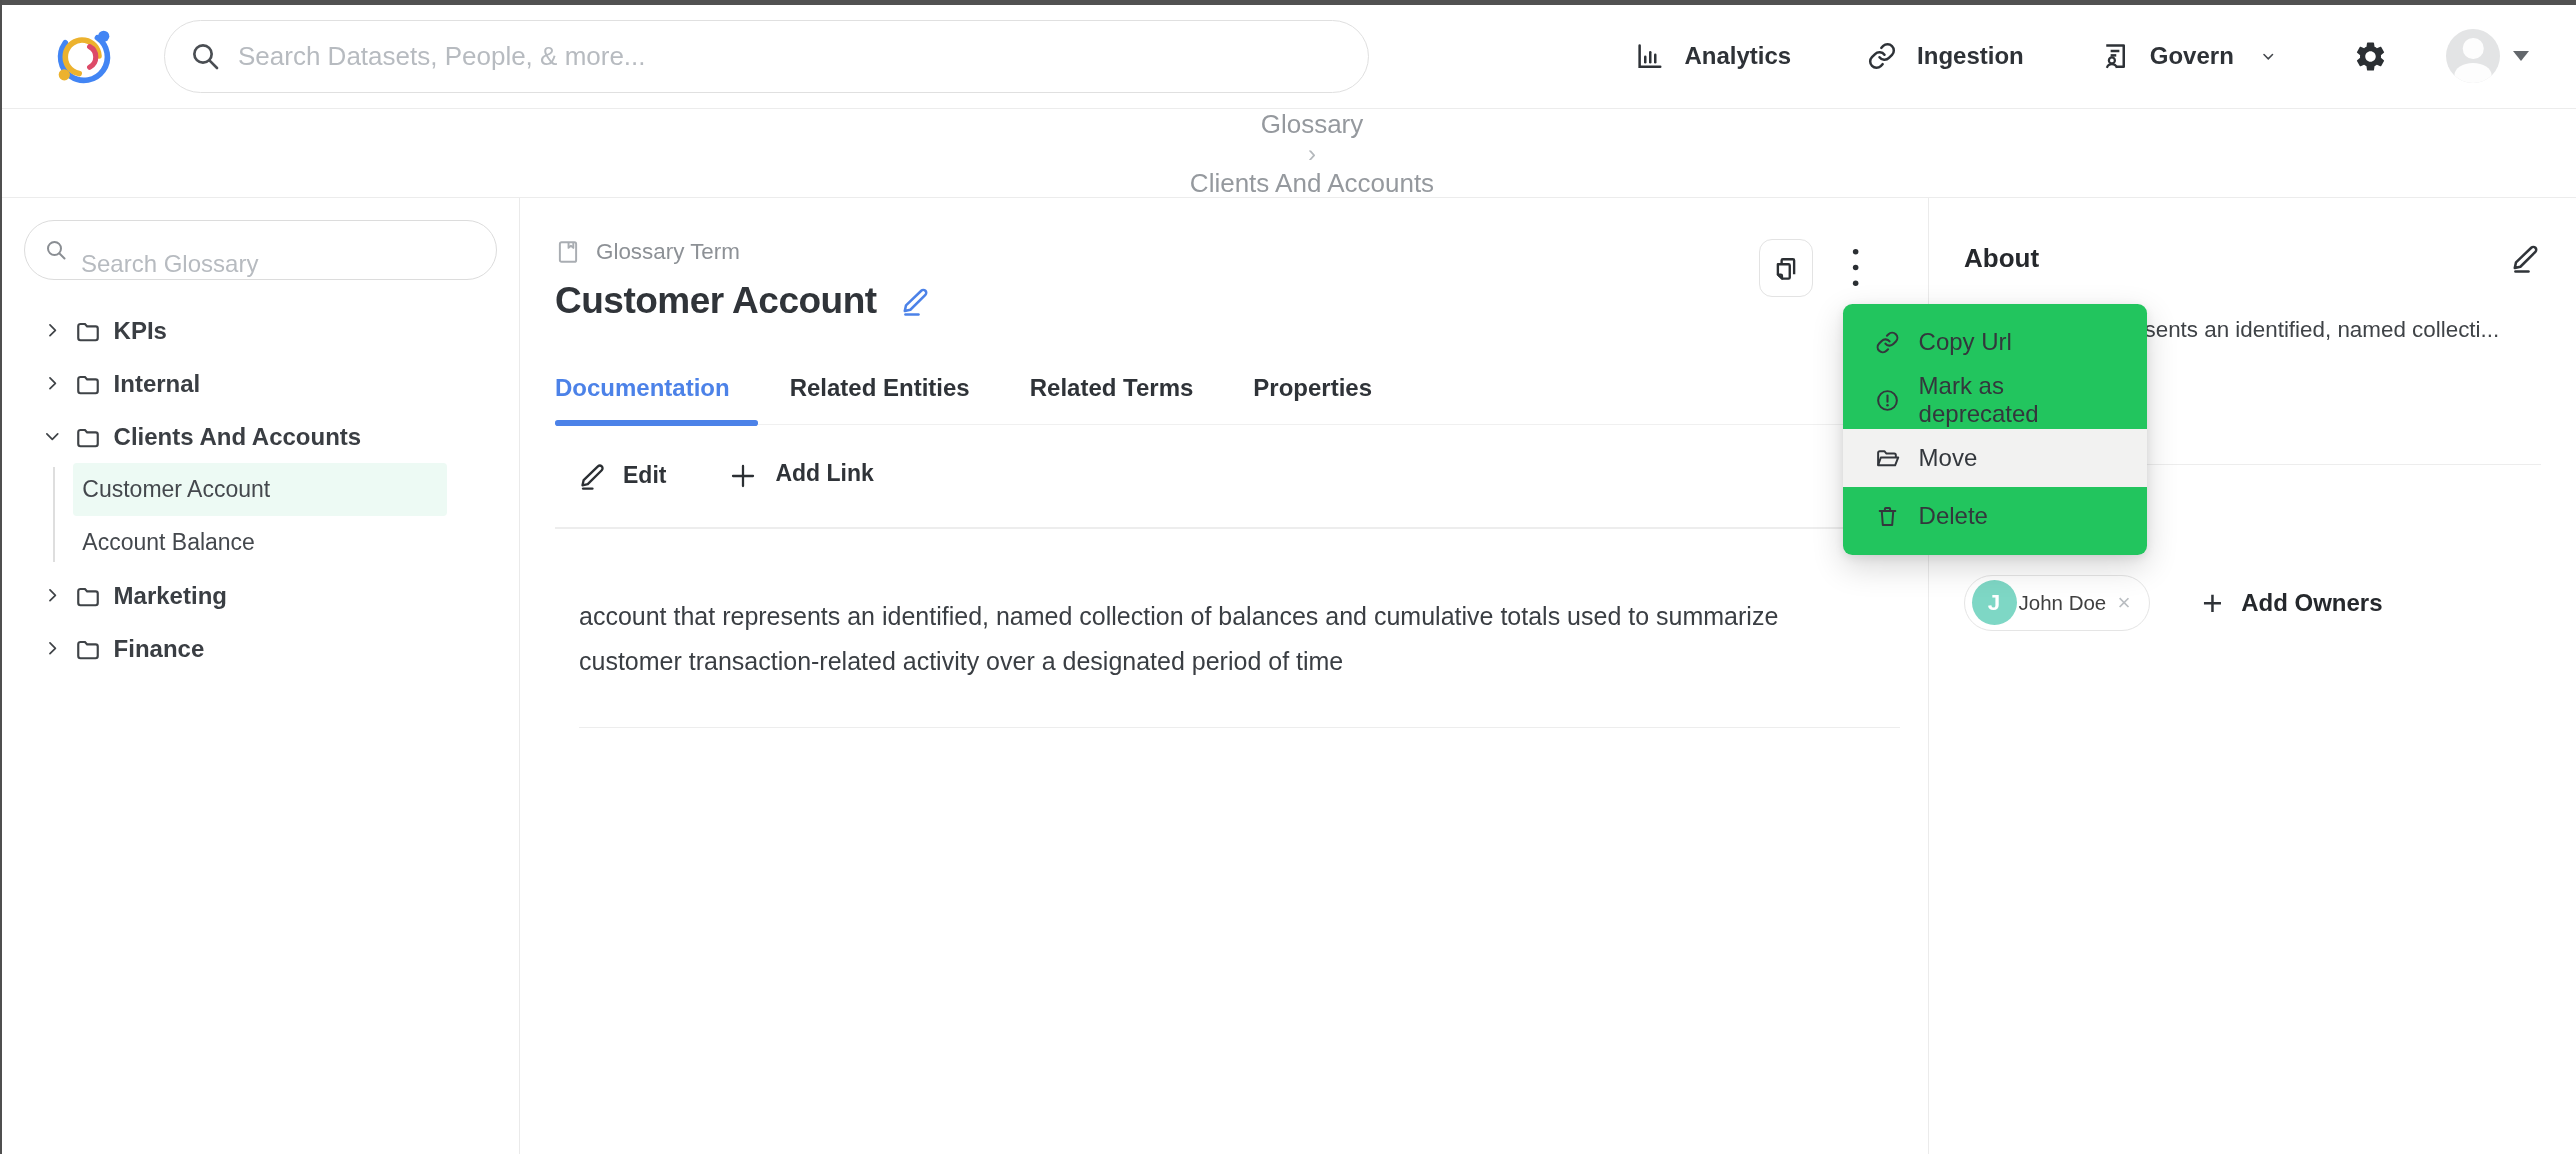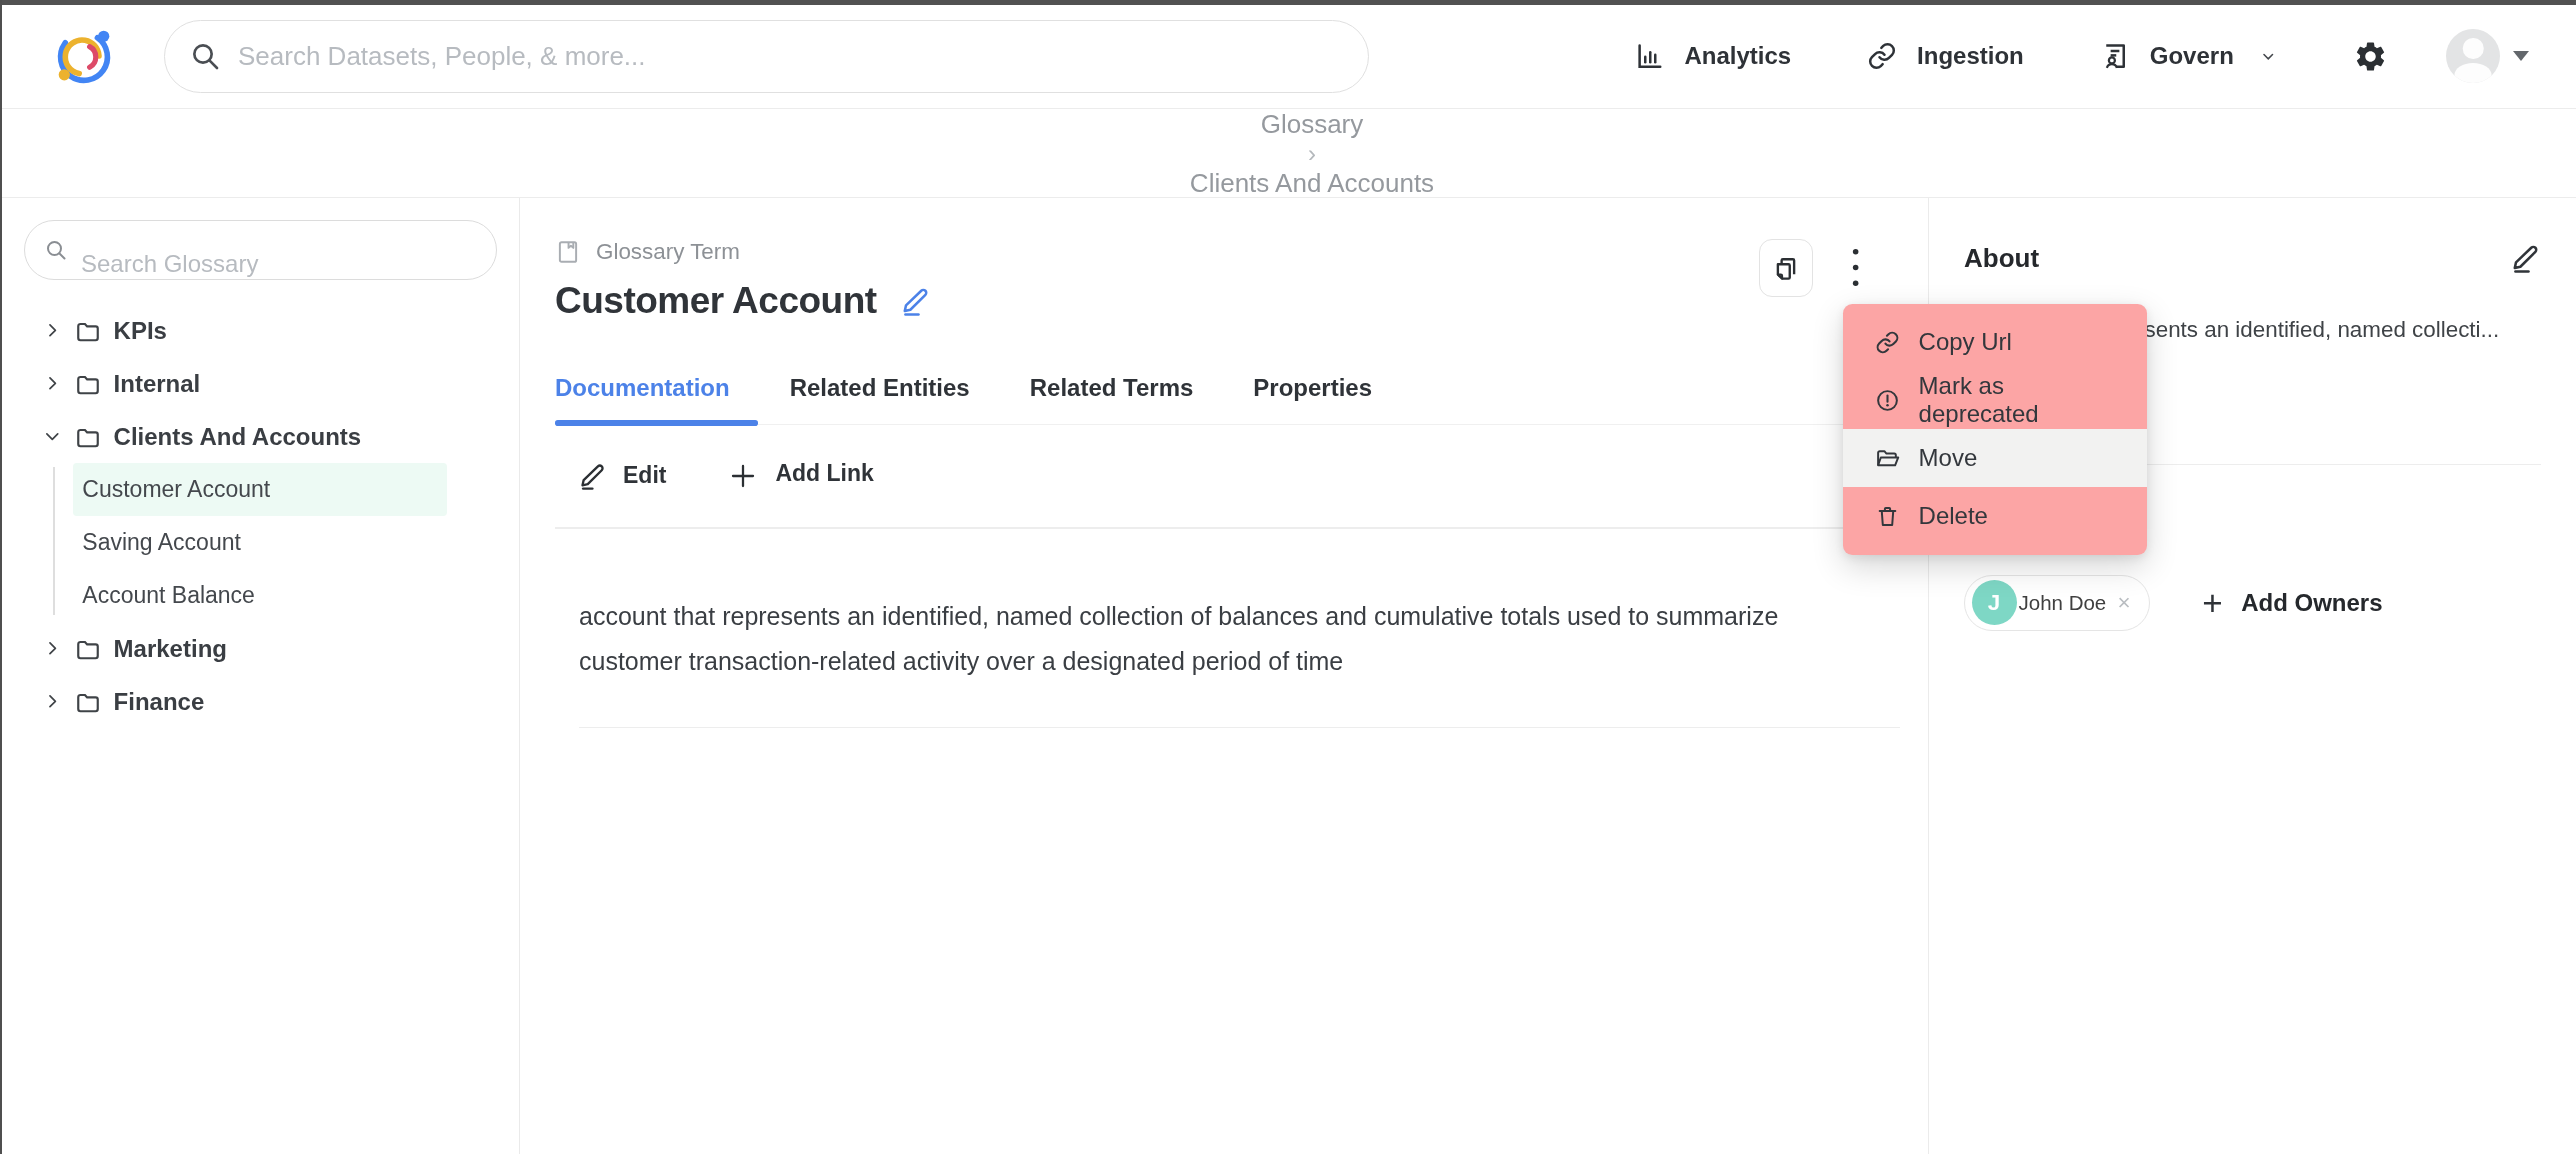--- a/index.html
+++ b/index.html
@@ -109,21 +109,21 @@
   .owner-avatar { width:45px; height:45px; border-radius:50%; background:#7ed7c5;
     color:#fff; display:flex; align-items:center; justify-content:center;
     font-size:22.4px; font-weight:600; flex:none; }
   .owner-name { font-size:20.5px; color:#404040; margin-left:2px; }
   .chip-x { font-size:22.4px; color:#b9bdc1; margin-left:11.2px; cursor:pointer; line-height:1; }
   .add-owners { margin-left:52px; display:flex; align-items:center; gap:18.6px; cursor:pointer; }
   .add-plus { font-size:35px; font-weight:300; color:#2f3338; line-height:1; }
   .add-owners-label { font-size:24px; font-weight:700; color:#25282c; }
 
   
-  .context-menu { position:absolute; left:1841px; top:304px; width:304px; background:#fca5a5;
+  .context-menu { position:absolute; left:1841px; top:304px; width:304px; background:#22c55e;
     border-radius:9.3px; padding:9.3px 0;
     box-shadow:0 11.2px 32px rgba(0,0,0,0.16), 0 2.8px 9.3px rgba(0,0,0,0.08); z-index:20; }
   .menu-item { height:58px; display:flex; align-items:center; gap:18.6px;
     padding:0 18.6px 0 32px; font-size:24px; color:#33373c; cursor:pointer; }
   .menu-item.highlighted { background:#f2f2f1; }
   .menu-item svg { flex:none; }
 
   svg.icon { display:block; }
 </style>
 </head>
@@ -258,21 +258,20 @@
         <span class="folder">
           <svg class="icon" width="26" height="26" viewBox="0 0 24 24">
               <path d="M3 7.5 a2 2 0 0 1 2-2 h4.2 l2 2.3 H19 a2 2 0 0 1 2 2 v8.7 a2 2 0 0 1 -2 2 H5 a2 2 0 0 1 -2-2 z" fill="none" stroke="#3f4347" stroke-width="2"></path>
             </svg>
         </span>
         <span class="tlabel">Clients And Accounts</span>
       </div>
 
       <div class="children">
         <div class="child-row selected">Customer Account</div>
-        <div class="child-row">Saving Account</div>
         <div class="child-row">Account Balance</div>
       </div>
 
       <div class="tree-row">
         <span class="chev">
           <svg class="icon" width="18.6" height="18.6" viewBox="0 0 24 24">
               <polyline points="9,5 16,12 9,19" fill="none" stroke="#3f4347" stroke-width="2.2" stroke-linecap="round" stroke-linejoin="round"></polyline>
             </svg>
         </span>
         <span class="folder">

